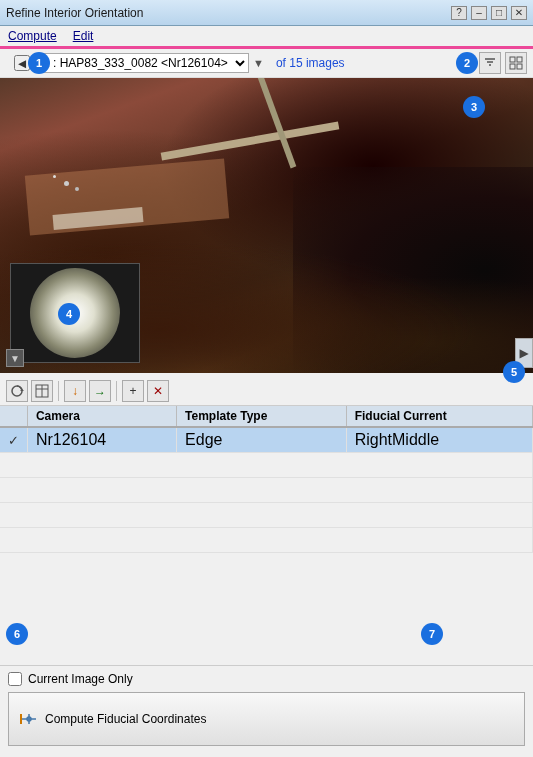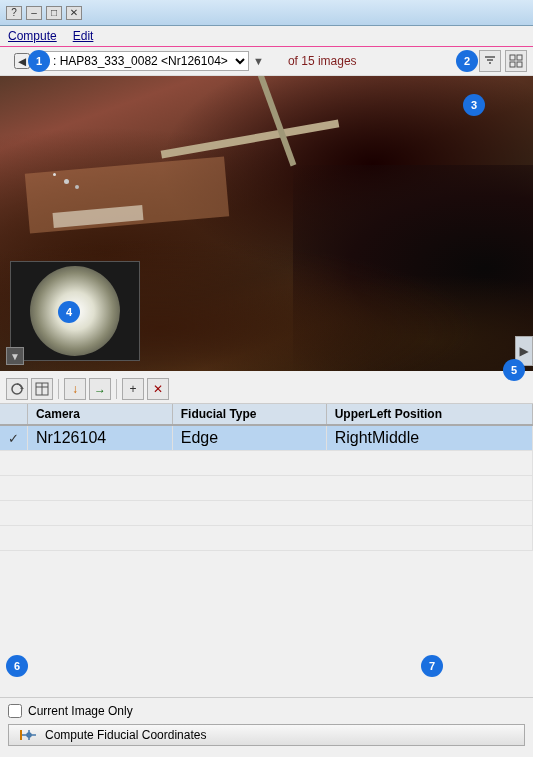--- a/index.html
+++ b/index.html
@@ -50,21 +50,21 @@
       align-items: center;
       justify-content: center;
       color: #333;
     }
 
     .menu-bar {
       background: #f0f0f0;
       padding: 2px 6px;
       display: flex;
       gap: 12px;
-      border-bottom: 1px solid #ec4899;
+      border-bottom: 3px solid #ec4899;
     }
 
     .menu-item {
       font-size: 12px;
       color: #000080;
       cursor: pointer;
       text-decoration: underline;
       padding: 1px 2px;
     }
 
@@ -91,22 +91,22 @@
       border: 1px solid #aaa;
       background: white;
       padding: 1px 4px;
       font-size: 12px;
       height: 20px;
       min-width: 160px;
     }
 
     .nav-of-text {
       font-size: 12px;
-      color: #7f1d1d;
-      margin-left: 20px;
+      color: #1d4ed8;
+      margin-left: 8px;
     }
 
     .nav-tools {
       margin-left: auto;
       display: flex;
       gap: 4px;
     }
 
     .nav-tool-btn {
       width: 22px;
@@ -382,21 +382,21 @@
       width: 14px;
       height: 14px;
     }
 
     .action-btn {
       display: flex;
       align-items: center;
       gap: 6px;
       border: 1px solid #aaa;
       background: linear-gradient(to bottom, #f8f8f8, #e0e0e0);
-      padding: 2px 10px;
+      padding: 18px 10px;
       margin-bottom: 5px;
       cursor: pointer;
       font-size: 12px;
       color: #000;
       width: 100%;
       text-align: left;
     }
 
     .action-btn-icon {
       width: 20px;
@@ -416,20 +416,23 @@
       height: 757px;
     }
 
   </style>
 </head>
 <body>
 
 <div class="outer-wrap">
 
   <div class="title-bar">
+    <div class="title-bar-left">
+      <span class="title-text">Refine Interior Orientation</span>
+    </div>
     <div class="title-bar-right">
       <button class="win-btn">?</button>
       <button class="win-btn">–</button>
       <button class="win-btn">□</button>
       <button class="win-btn">✕</button>
     </div>
   </div>
 
   <div class="menu-bar">
     <span class="menu-item">Compute</span>
@@ -554,22 +557,22 @@
     <div class="badge" style="position:absolute; bottom:20px; right:90px; z-index:20;">
       <span>7</span>
     </div>
 
     <div class="table-scroll-wrap">
       <table>
         <thead>
           <tr>
             <th style="width:20px;"></th>
             <th>Camera</th>
-            <th>Fiducial Type</th>
-            <th>UpperLeft Position</th>
+            <th>Template Type</th>
+            <th>Fiducial Current</th>
           </tr>
         </thead>
         <tbody>
           <tr class="selected">
             <td class="check-col">✓</td>
             <td>Nr126104</td>
             <td>Edge</td>
             <td>RightMiddle</td>
           </tr>
 

